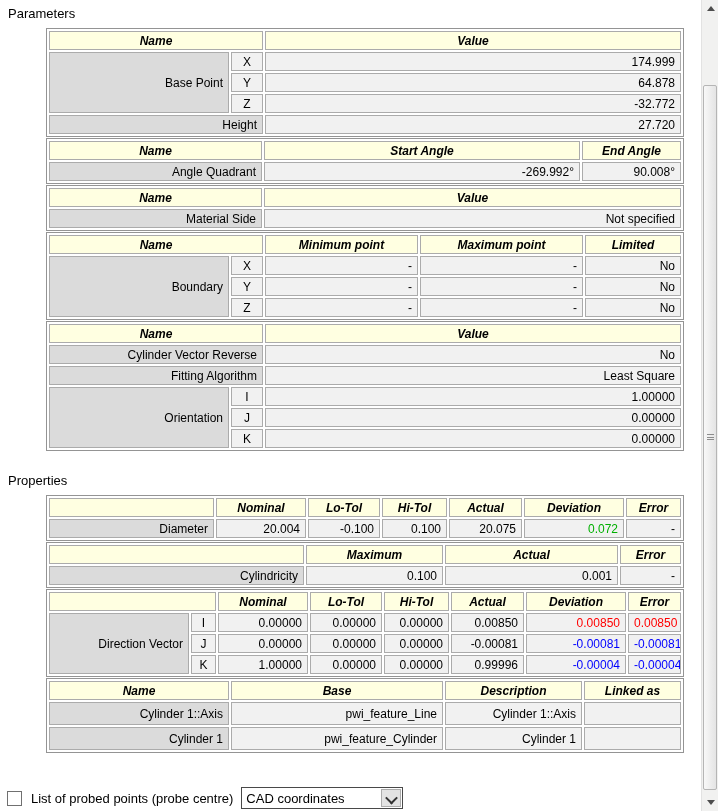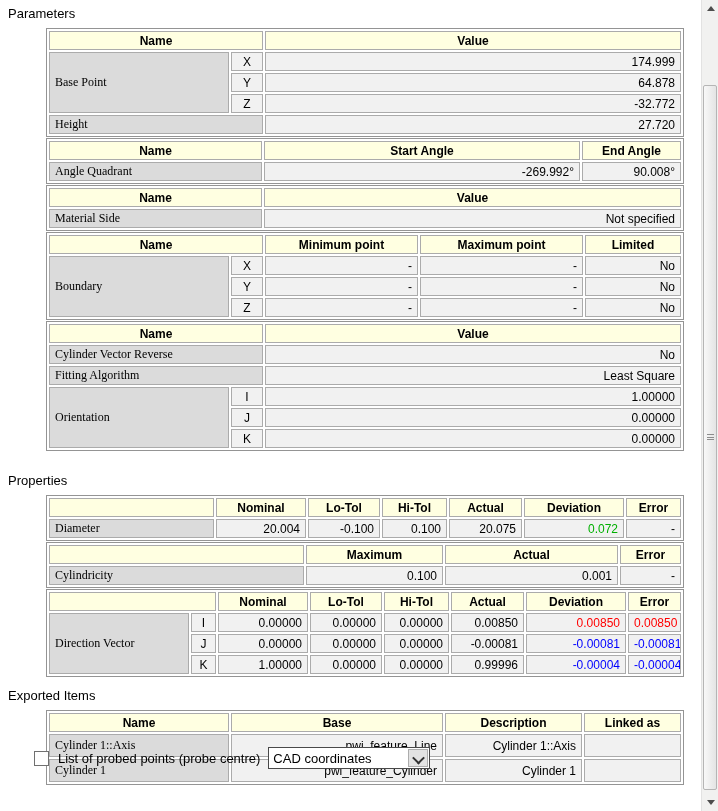--- a/index.html
+++ b/index.html
@@ -16,34 +16,34 @@
   table.rpt{
     border-collapse:separate;border-spacing:2px;table-layout:fixed;
     width:638px;margin:0 0 1px 46px;background:#ffffff;
     border:1px solid #949494;
   }
   table.rpt th,table.rpt td{
     border:1px solid #ABABAB;height:15px;padding:1px 5px;
     overflow:hidden;white-space:nowrap;font-size:12px;
   }
   table.rpt th{
-    background:#FFFFE1;font-weight:bold;text-align:center;color:#000;
-  }
-  td.label{background:#DBDBDB;text-align:left;font-family:Liberation Serif, serif;}
+    background:#FFFFE1;font-weight:bold;text-align:center;color:#000;font-style:italic;
+  }
+  td.label{background:#DBDBDB;text-align:right;}
   td.letter{background:#F1F1F1;text-align:center;font-size:11px;}
   td.val{background:#F1F1F1;text-align:right;}
   td.empty{background:#F1F1F1;}
   table.exp td{height:19px;}
   .green{color:#00B000;}
   .red{color:#FF0000;}
   .blue{color:#0000FF;}
   
   .footer{
-    position:absolute;left:7px;top:746px;height:24px;
-    display:flex;align-items:center;font-size:13px;margin-left:27px;
+    position:absolute;left:7px;top:786px;height:24px;
+    display:flex;align-items:center;font-size:13px;
   }
   .checkbox{
     width:13px;height:13px;border:1px solid #707070;background:#fff;
     display:inline-block;margin-right:9px;flex:0 0 auto;
   }
   .footer-label{margin-right:8px;}
   .dropdown{
     position:relative;width:162px;height:22px;border:1px solid #494949;
     background:#fff;display:flex;align-items:center;box-sizing:border-box;
   }
@@ -336,21 +336,20 @@
       <td class="val">1.00000</td>
       <td class="val">0.00000</td>
       <td class="val">0.00000</td>
       <td class="val">0.99996</td>
       <td class="val blue">-0.00004</td>
       <td class="val blue">-0.00004</td>
     </tr>
   </tbody>
     </table>
 
-  <div class="section-title" style="margin-top:11px;">Exported Items</div>
 
   <table class="rpt exp">
     <colgroup>
         <col style="width:180px">
         <col style="width:212px">
         <col style="width:137px">
         <col>
       </colgroup>
     <tbody>
         <tr>

